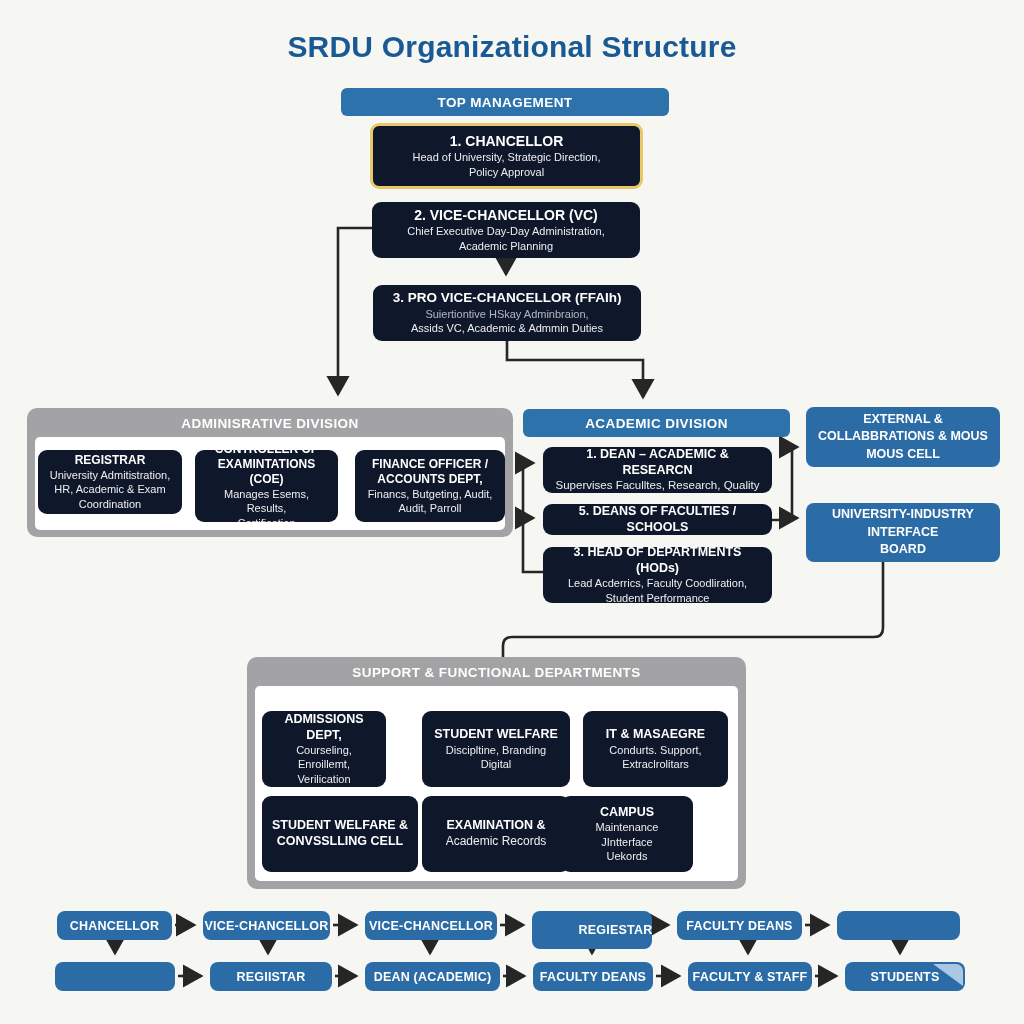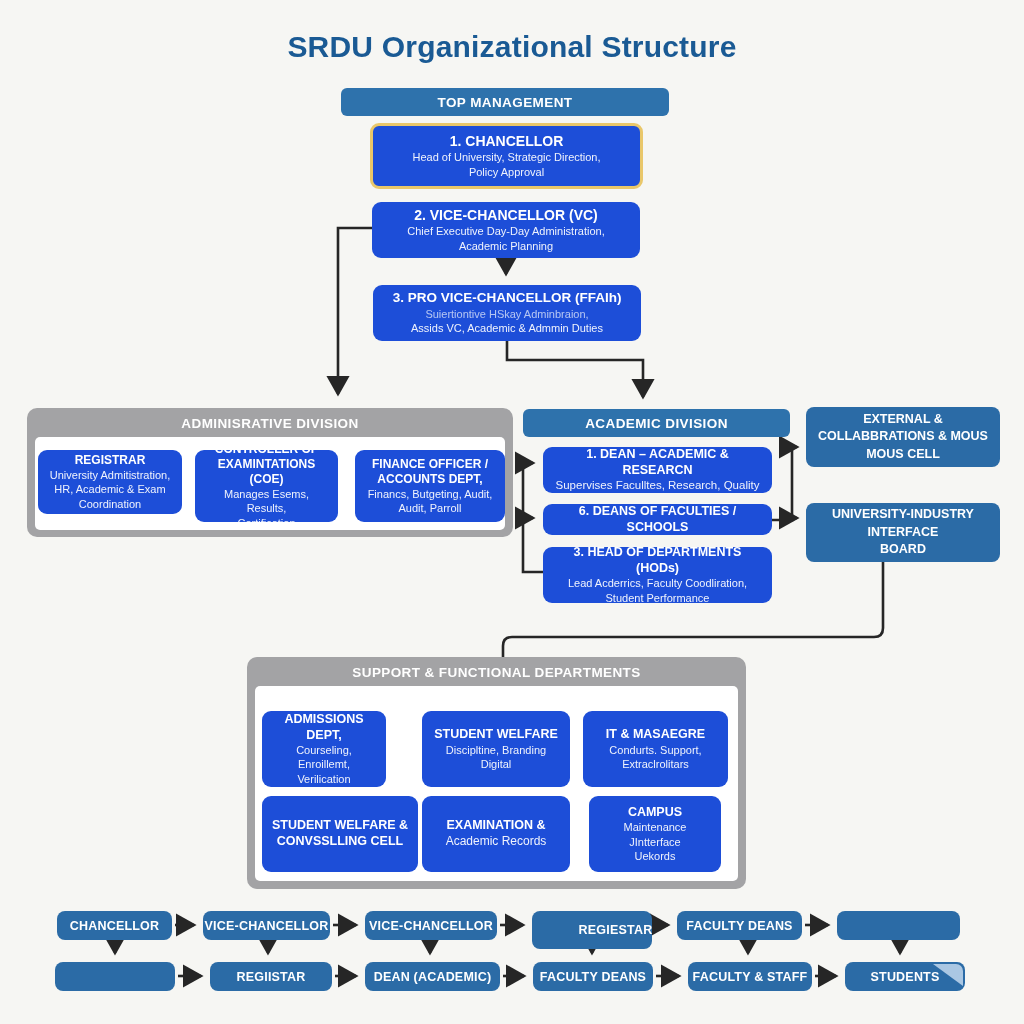--- a/index.html
+++ b/index.html
@@ -4,21 +4,21 @@
 <style>
   html,body{margin:0;padding:0;}
   body{font-family:"Liberation Sans", sans-serif; background:#e9e9e7;}
   #stage{position:relative;width:1024px;height:1024px;background:#f6f6f3;overflow:hidden;margin:0 auto;}
   .abs{position:absolute;box-sizing:border-box;}
   .center{display:flex;flex-direction:column;align-items:center;justify-content:center;text-align:center;}
 
   .page-title{width:100%;top:30px;left:0;text-align:center;font-size:30px;font-weight:bold;color:#1a5a94;letter-spacing:.2px;}
 
   .blue-bar{background:#2e72ac;color:#fff;border-radius:6px;font-weight:bold;font-size:13.5px;letter-spacing:.4px;}
-  .teal-box{background:#1d4ed8;color:#fff;border-radius:9px;padding:4px 8px;}
+  .teal-box{background:#0f172a;color:#fff;border-radius:9px;padding:4px 8px;}
   .teal-box .t{font-weight:bold;font-size:13px;line-height:1.25;}
   .teal-box .l{font-size:11px;line-height:1.3;color:rgba(255,255,255,.93);}
   .gold-border{border:3px solid #e9c76a;}
   .faded{opacity:.72;}
 
   .gray-section{background:#a3a3a5;border-radius:10px;}
   .gray-section .hdr{height:30px;color:#fff;font-weight:bold;font-size:13.5px;letter-spacing:.4px;display:flex;align-items:center;justify-content:center;}
   .white-panel{position:absolute;background:#ffffff;border-radius:5px;}
 
   .navy-box{background:#2b6ba6;color:#fff;border-radius:8px;font-weight:bold;}
@@ -113,21 +113,21 @@
     <div class="l">Financs, Butgeting, Audit,</div>
     <div class="l">Audit, Parroll</div>
   </div>
 
   <div class="abs blue-bar center" style="left:523px;top:409px;width:267px;height:28px;">ACADEMIC DIVISION</div>
   <div class="abs teal-box center" style="left:543px;top:447px;width:229px;height:46px;">
     <div class="t" style="font-size:12.5px;">1.  DEAN – ACADEMIC &amp; RESEARCN</div>
     <div class="l" style="font-size:11.5px;">Supervises Faculltes, Research, Quality</div>
   </div>
   <div class="abs teal-box center" style="left:543px;top:504px;width:229px;height:31px;">
-    <div class="t" style="font-size:12.5px;">6. DEANS OF FACULTIES / SCHOOLS</div>
+    <div class="t" style="font-size:12.5px;">5. DEANS OF FACULTIES / SCHOOLS</div>
   </div>
   <div class="abs teal-box center" style="left:543px;top:547px;width:229px;height:56px;">
     <div class="t" style="font-size:12.5px;">3. HEAD OF DEPARTMENTS (HODs)</div>
     <div class="l">Lead Acderrics, Faculty Coodliration,</div>
     <div class="l">Student Performance</div>
   </div>
 
   <div class="abs navy-box big center" style="left:806px;top:407px;width:194px;height:60px;">
     <div>EXTERNAL &amp;</div>
     <div>COLLABBRATIONS &amp; MOUS</div>
@@ -158,21 +158,21 @@
     <div class="l">Condurts. Support,</div>
     <div class="l">Extraclrolitars</div>
   </div>
   <div class="abs teal-box center" style="left:262px;top:796px;width:156px;height:76px;">
     <div class="t" style="font-size:12.5px;">STUDENT WELFARE &amp; CONVSSLLING CELL</div>
   </div>
   <div class="abs teal-box center" style="left:422px;top:796px;width:148px;height:76px;">
     <div class="t" style="font-size:12.5px;">EXAMINATION &amp;</div>
     <div class="l" style="font-size:12px;">Academic Records</div>
   </div>
-  <div class="abs teal-box center" style="left:589px;top:796px;width:132px;height:76px;">
+  <div class="abs teal-box center" style="left:561px;top:796px;width:132px;height:76px;">
     <div class="t" style="font-size:12.5px;">CAMPUS</div>
     <div class="l">Maintenance JIntterface</div>
     <div class="l">Uekords</div>
   </div>
 
   <div class="abs navy-box flow-box center" style="left:57px;top:911px;width:115px;height:29px;">CHANCELLOR</div>
   <div class="abs navy-box flow-box center" style="left:203px;top:911px;width:127px;height:29px;">VICE-CHANCELLOR</div>
   <div class="abs navy-box flow-box center" style="left:365px;top:911px;width:132px;height:29px;">VICE-CHANCELLOR</div>
   <div class="abs navy-box flow-box center" style="left:532px;top:911px;width:120px;height:38px;padding-left:47px;">REGIESTAR</div>
   <div class="abs navy-box flow-box center" style="left:677px;top:911px;width:125px;height:29px;">FACULTY DEANS</div>

